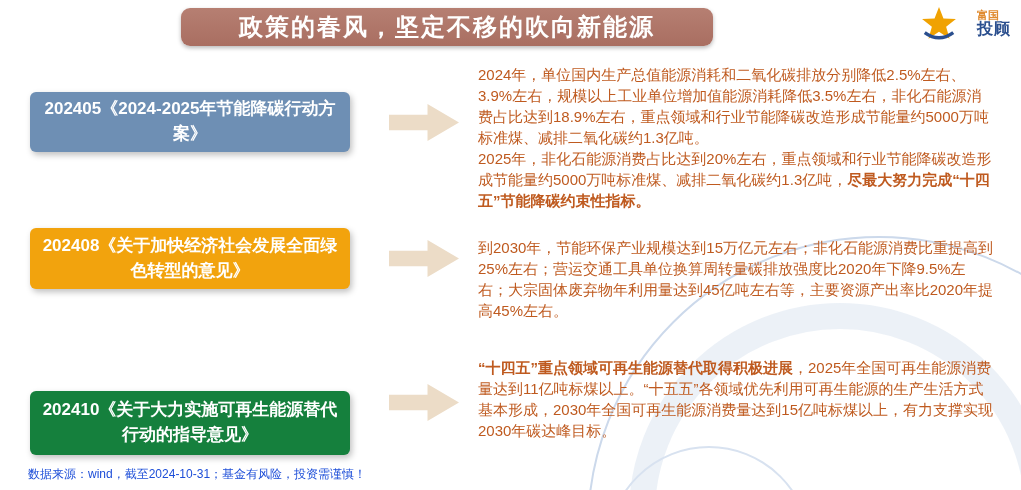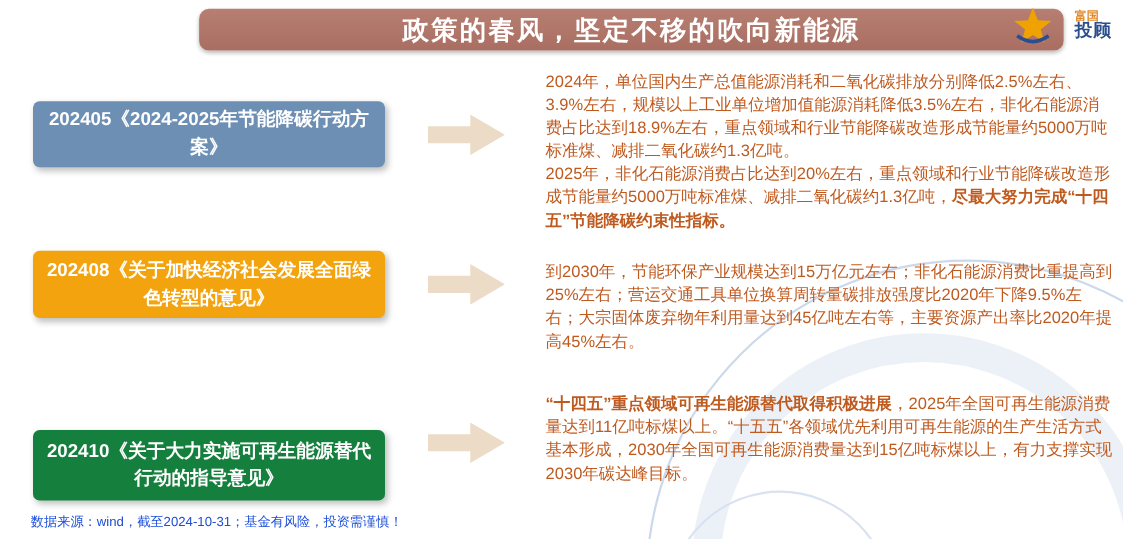--- a/index.html
+++ b/index.html
@@ -6,21 +6,21 @@
   body{font-family:"Liberation Sans","DejaVu Sans",sans-serif;}
   .canvas{position:relative;width:1021px;height:490px;background:#ffffff;overflow:hidden;}
 
   
   .ring{position:absolute;border-radius:50%;z-index:0;}
   .ring-a{right:-150px;bottom:-330px;width:580px;height:580px;border:2px solid #ccd9eb;}
   .ring-b{right:-30px;bottom:-235px;width:370px;height:370px;border:26px solid rgba(204,217,235,0.38);}
   .ring-c{right:210px;bottom:-160px;width:200px;height:200px;border:2px solid #d8e2f0;}
 
   
-  .banner{position:absolute;left:181px;top:8px;width:786px;height:38px;
+  .banner{position:absolute;left:181px;top:8px;width:532px;height:38px;
     background:linear-gradient(#b67f72,#a96e61);border-radius:9px;
     display:flex;align-items:center;justify-content:center;
     box-shadow:0 2px 4px rgba(0,0,0,0.28);z-index:2;}
   .banner-text{color:#ffffff;font-size:24px;font-weight:bold;letter-spacing:2px;}
 
   
   .logo{position:absolute;right:10px;top:5px;display:flex;align-items:center;gap:19px;z-index:2;}
   .logo-star{width:38px;height:38px;}
   .logo-text{display:flex;flex-direction:column;line-height:1.05;}
   .logo-sub{color:#e08b2f;font-size:11px;font-weight:bold;}
@@ -37,21 +37,21 @@
   .box3{top:391px;height:64px;background:#15803d;}
 
   
   .arrow{position:absolute;left:389px;width:70px;height:37px;background:#ecdcc7;z-index:1;
     clip-path:polygon(0 29%,55% 29%,55% 0,100% 50%,55% 100%,55% 71%,0 71%);}
   .arrow1{top:104px;}
   .arrow2{top:240px;}
   .arrow3{top:384px;}
 
   
-  .body-text{position:absolute;left:496px;width:516px;color:#bf5a1f;
+  .body-text{position:absolute;left:478px;width:516px;color:#bf5a1f;
     font-size:15px;line-height:21px;white-space:pre-wrap;z-index:2;}
   .body1{top:64px;}
   .body2{top:237px;}
   .body3{top:357px;}
   .b{font-weight:bold;}
 
   
   .footer{position:absolute;left:28px;top:466px;color:#1d4ed8;font-size:12px;z-index:2;}
 </style>
 </head>

